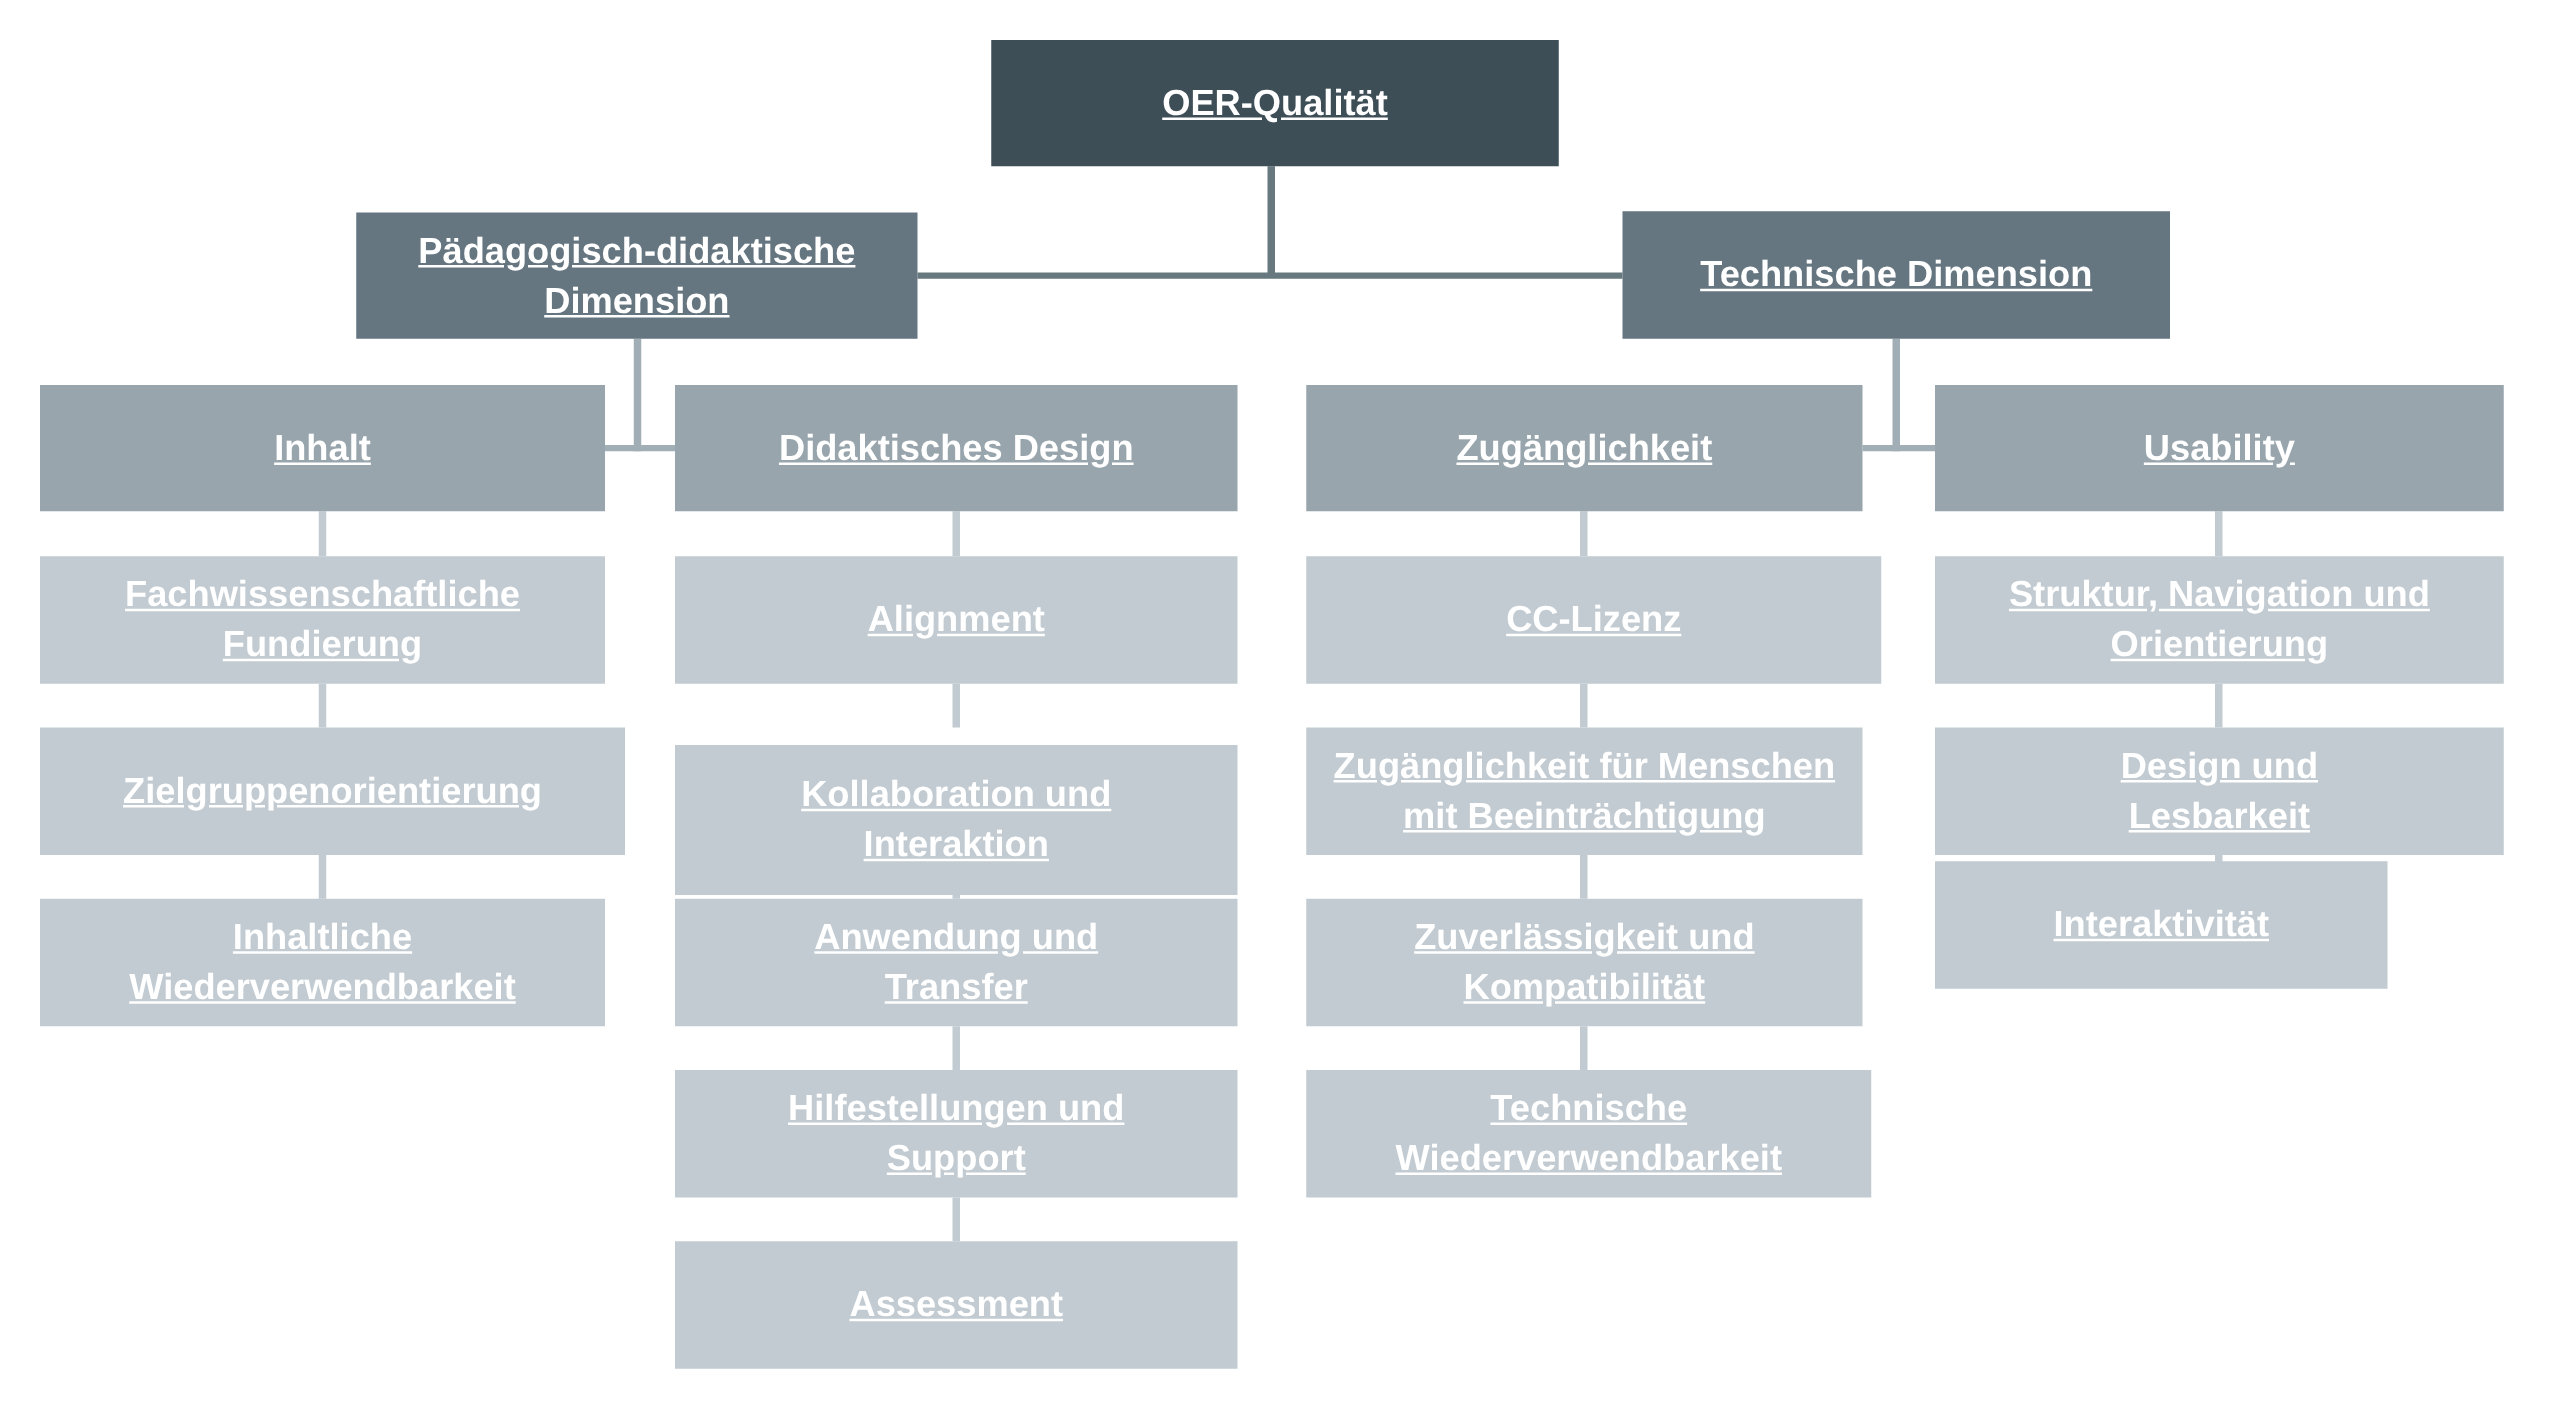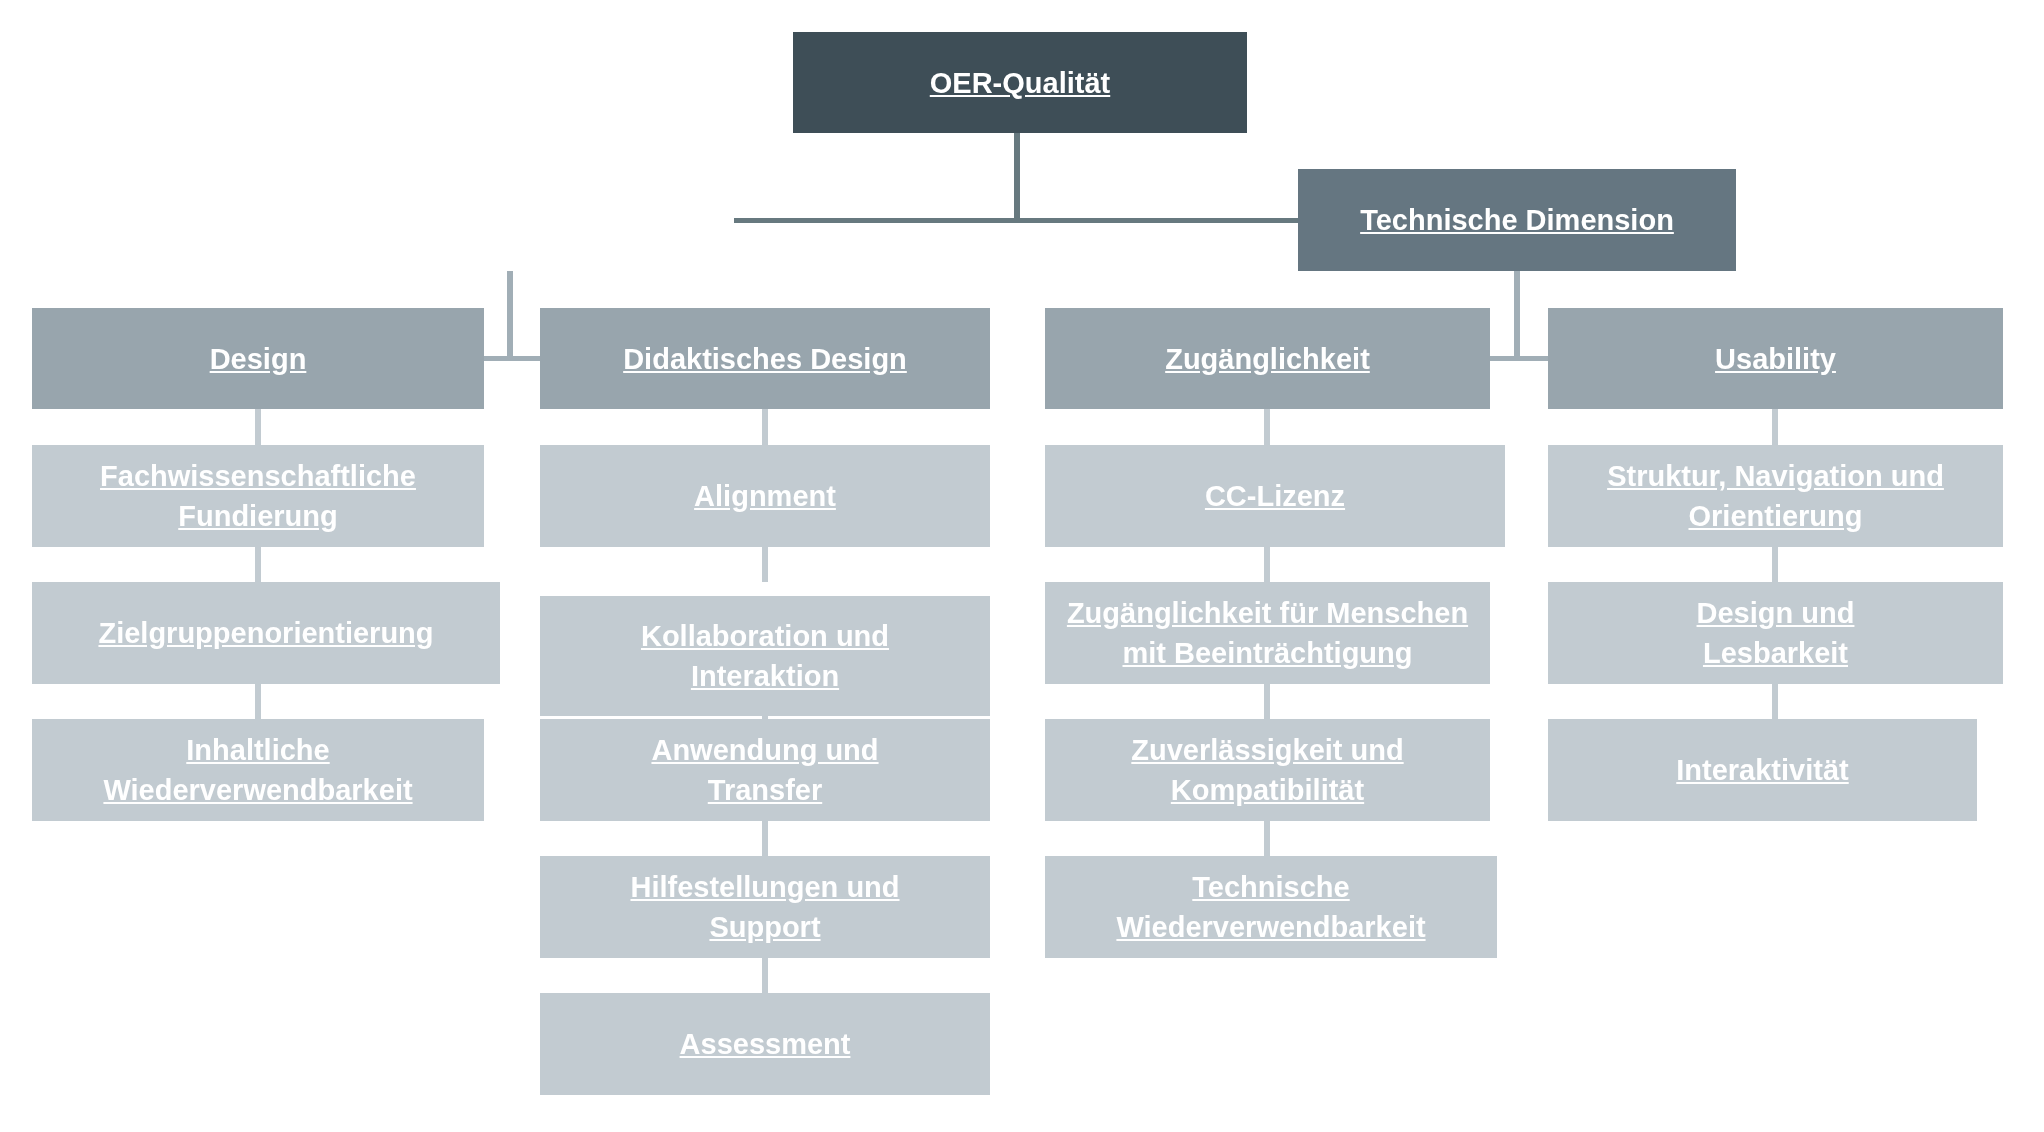--- a/index.html
+++ b/index.html
@@ -59,23 +59,25 @@
   <div class="conn cl" style="left:1264px;top:547px;width:6px;height:35px"></div>
   <div class="conn cl" style="left:1264px;top:684px;width:6px;height:35px"></div>
   <div class="conn cl" style="left:1264px;top:821px;width:6px;height:35px"></div>
 
   <div class="conn cl" style="left:1772px;top:409px;width:6px;height:36px"></div>
   <div class="conn cl" style="left:1772px;top:547px;width:6px;height:35px"></div>
   <div class="conn cl" style="left:1772px;top:684px;width:6px;height:35px"></div>
 
   <div class="box lvl1" style="left:793px;top:32px;width:454px;height:101px">OER-Qualität</div>
 
+  <div class="box lvl2" style="left:285px;top:170px;width:449px;height:101px">Pädagogisch-didaktische
+Dimension</div>
   <div class="box lvl2" style="left:1298px;top:169px;width:438px;height:102px">Technische Dimension</div>
 
-  <div class="box lvl3" style="left:32px;top:308px;width:452px;height:101px">Design</div>
+  <div class="box lvl3" style="left:32px;top:308px;width:452px;height:101px">Inhalt</div>
   <div class="box lvl3" style="left:540px;top:308px;width:450px;height:101px">Didaktisches Design</div>
   <div class="box lvl3" style="left:1045px;top:308px;width:445px;height:101px">Zugänglichkeit</div>
   <div class="box lvl3" style="left:1548px;top:308px;width:455px;height:101px">Usability</div>
 
   <div class="box child" style="left:32px;top:445px;width:452px;height:102px">Fachwissenschaftliche
 Fundierung</div>
   <div class="box child" style="left:32px;top:582px;width:468px;height:102px">Zielgruppenorientierung</div>
   <div class="box child" style="left:32px;top:719px;width:452px;height:102px">Inhaltliche
 Wiederverwendbarkeit</div>
 
@@ -93,15 +95,15 @@
 mit Beeinträchtigung</div>
   <div class="box child" style="left:1045px;top:719px;width:445px;height:102px">Zuverlässigkeit und
 Kompatibilität</div>
   <div class="box child" style="left:1045px;top:856px;width:452px;height:102px">Technische
 Wiederverwendbarkeit</div>
 
   <div class="box child" style="left:1548px;top:445px;width:455px;height:102px">Struktur, Navigation und
 Orientierung</div>
   <div class="box child" style="left:1548px;top:582px;width:455px;height:102px">Design und
 Lesbarkeit</div>
-  <div class="box child" style="left:1548px;top:719px;width:429px;height:102px">Interaktivität</div>
+  <div class="box child" style="left:1548px;top:689px;width:362px;height:102px">Interaktivität</div>
 
 </div>
 
 </body></html>

